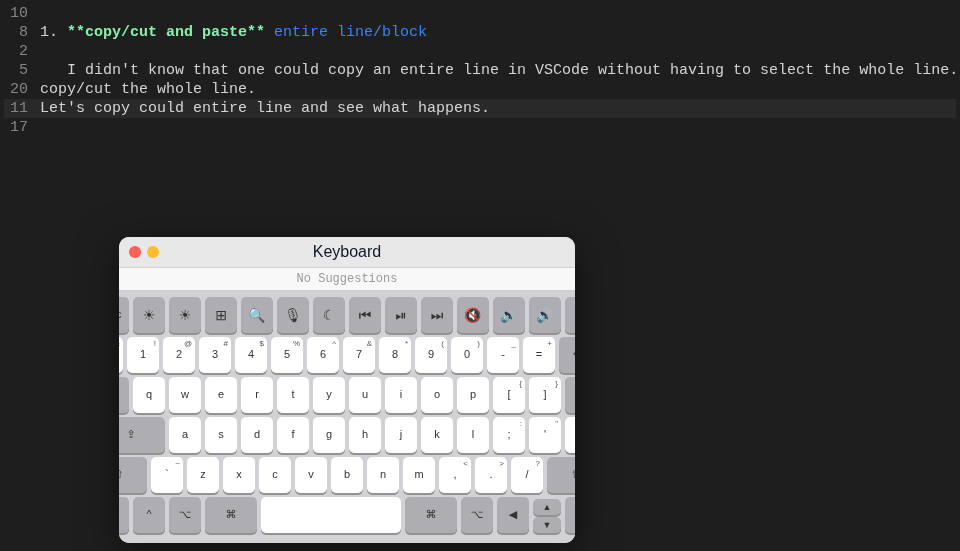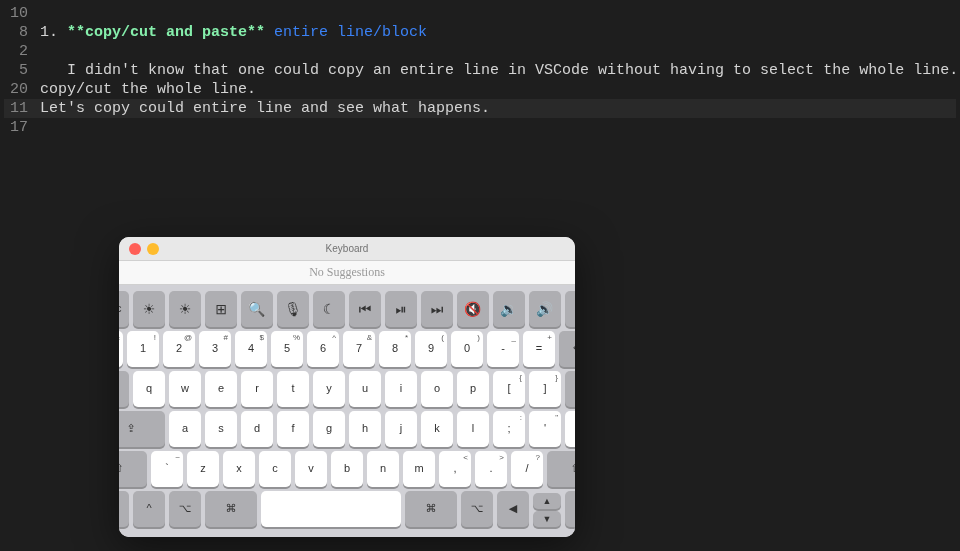--- a/index.html
+++ b/index.html
@@ -81,30 +81,30 @@
       height: 12px;
       border-radius: 50%;
       border: none;
       cursor: pointer;
     }
     .btn-close { background: #ff5f57; }
     .btn-minimize { background: #febc2e; }
 
     .dialog-title {
       font-family: -apple-system, BlinkMacSystemFont, sans-serif;
-      font-size: 10px;
-      color: #737373;
+      font-size: 16px;
+      color: #0f172a;
       font-weight: 500;
     }
 
     .suggestions-bar {
       background: #f8f8f8;
       border-bottom: 1px solid #d0d0d0;
       padding: 4px 10px;
-      font-family: Liberation Serif, serif;
+      font-family: Liberation Mono, monospace;
       font-size: 12px;
       color: #999;
       text-align: center;
     }
 
     .keyboard-body {
       padding: 6px 6px 6px 6px;
       background: #d1d1d6;
     }
 

